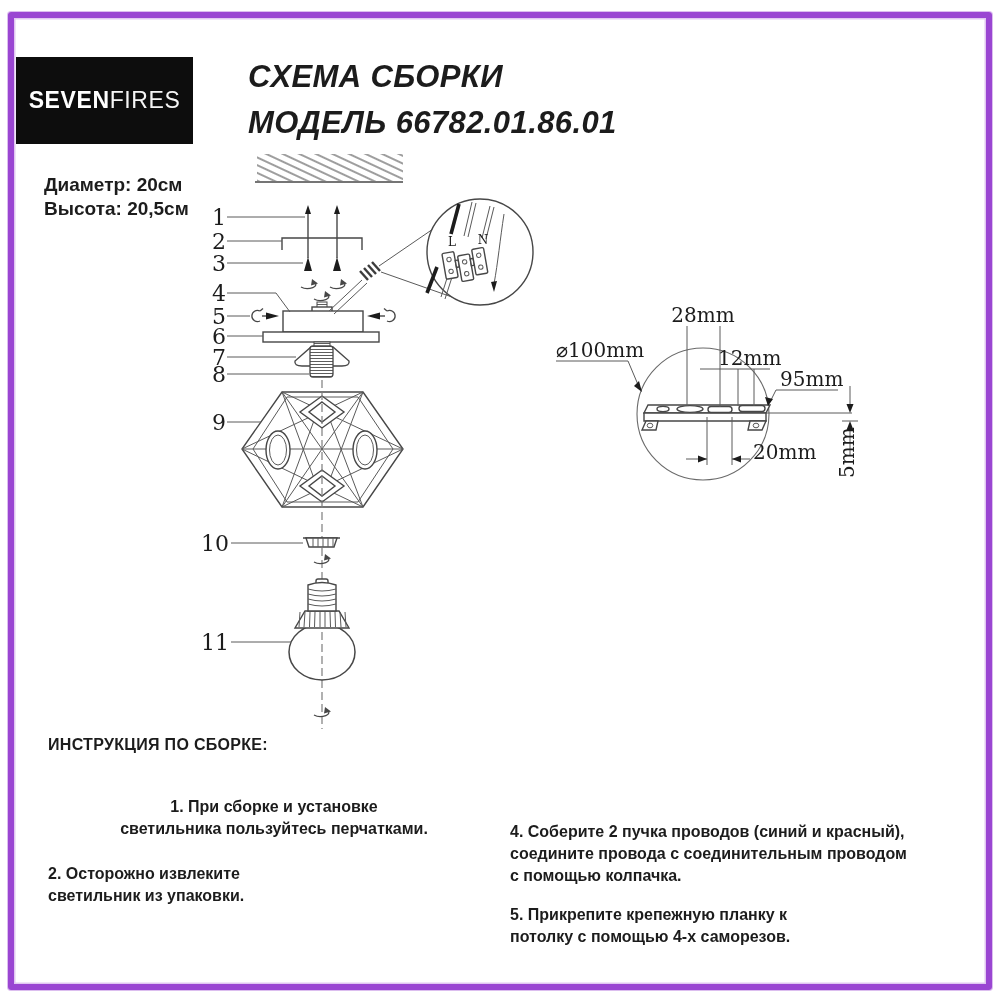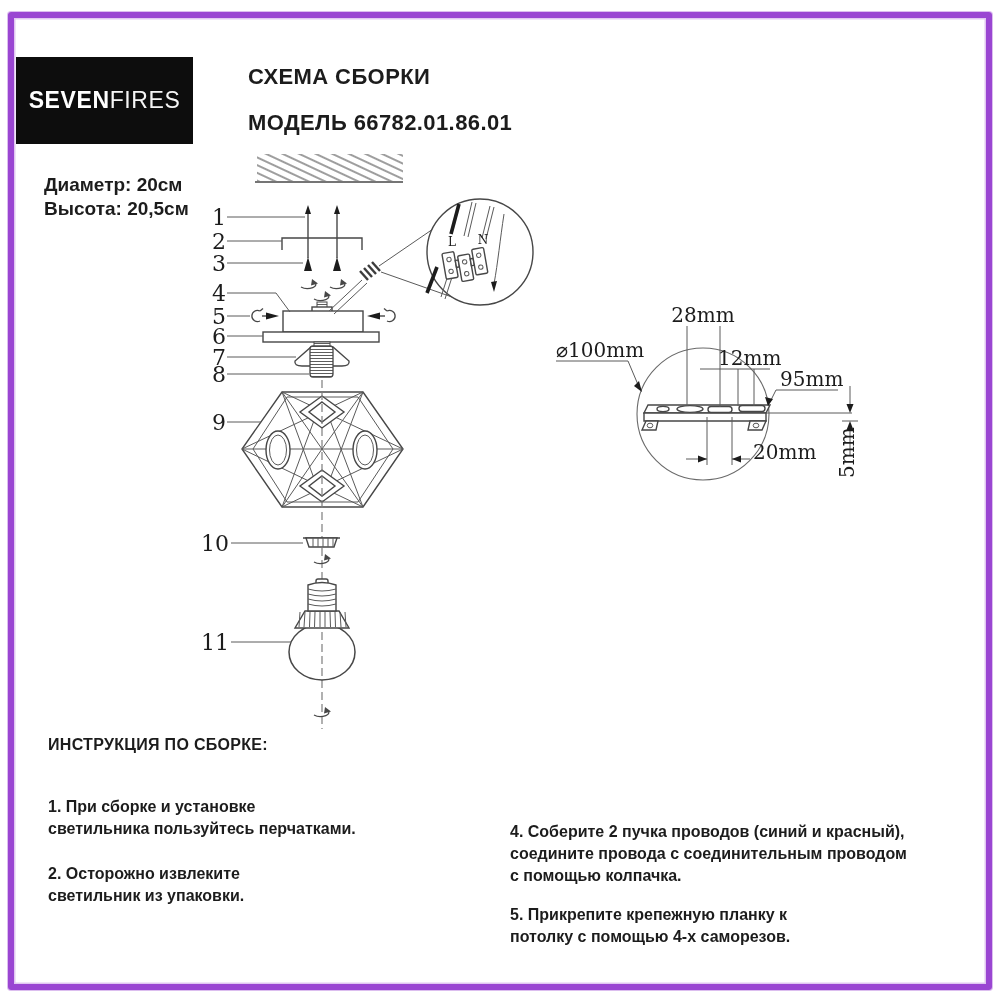--- a/index.html
+++ b/index.html
@@ -5,28 +5,28 @@
   html,body{margin:0;padding:0;background:#fff;}
   .page{position:relative;width:1000px;height:1000px;background:#ffffff;overflow:hidden;
         font-family:"Liberation Sans",sans-serif;color:#1c1c1c;}
   .frame{position:absolute;left:8px;top:12px;width:984px;height:978px;box-sizing:border-box;
          border:6px solid #9a46d2;border-radius:3px;box-shadow:0 0 0 1.5px rgba(154,70,210,.30) inset,0 0 0 1px rgba(154,70,210,.35);}
   .logo{position:absolute;left:16px;top:57px;width:177px;height:87px;background:#0d0d0d;
         display:flex;align-items:center;justify-content:center;color:#fff;
         font-size:23px;letter-spacing:.6px;white-space:nowrap;}
   .logo .b{font-weight:700;}
   .logo .l{font-weight:400;opacity:.96;}
-  .title{position:absolute;left:248px;top:54px;font-size:22px;line-height:46px;font-weight:700;letter-spacing:.4px;}
+  .title{position:absolute;left:248px;top:54px;font-size:31px;line-height:46px;font-weight:700;letter-spacing:.4px;font-style:italic;}
   .specs{position:absolute;left:44px;top:173px;font-size:19px;line-height:24px;font-weight:600;}
   .ins-h{position:absolute;left:48px;top:736px;font-size:16px;font-weight:700;letter-spacing:.3px;}
   .col{position:absolute;font-size:16px;line-height:22px;font-weight:600;}
   .col-left{left:48px;top:796px;width:452px;}
   .col-right{left:510px;top:785px;width:466px;}
   .ins-item{white-space:pre-line;}
-  .col-left .ins-item:nth-child(1){margin-bottom:23px;}
+  .col-left .ins-item:nth-child(1){margin-bottom:23px;text-align:center;}
   .col-left .ins-item:nth-child(2){margin-bottom:21px;}
   .col-right .ins-item:nth-child(1){margin-bottom:17px;margin-top:36px;}
   .col-right .ins-item:nth-child(2){margin-bottom:13px;}
   svg.diagram{position:absolute;left:0;top:0;width:1000px;height:1000px;}
   svg.diagram .ln{stroke:#474747;stroke-width:1.4;fill:none;}
   svg.diagram .thin{stroke:#5a5a5a;stroke-width:1;fill:none;}
   svg.diagram .wht{fill:#ffffff;stroke:#474747;stroke-width:1.4;}
   svg.diagram .blk{fill:#1c1c1c;stroke:none;}
   svg.diagram text{fill:#1c1c1c;}
   .serif-t{font-family:"DejaVu Serif","Liberation Serif",serif;font-size:22px;}

